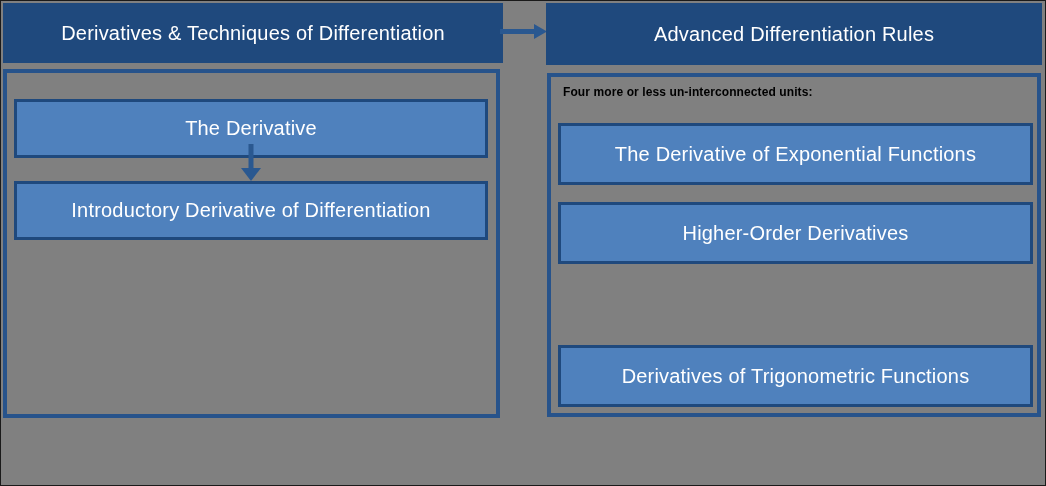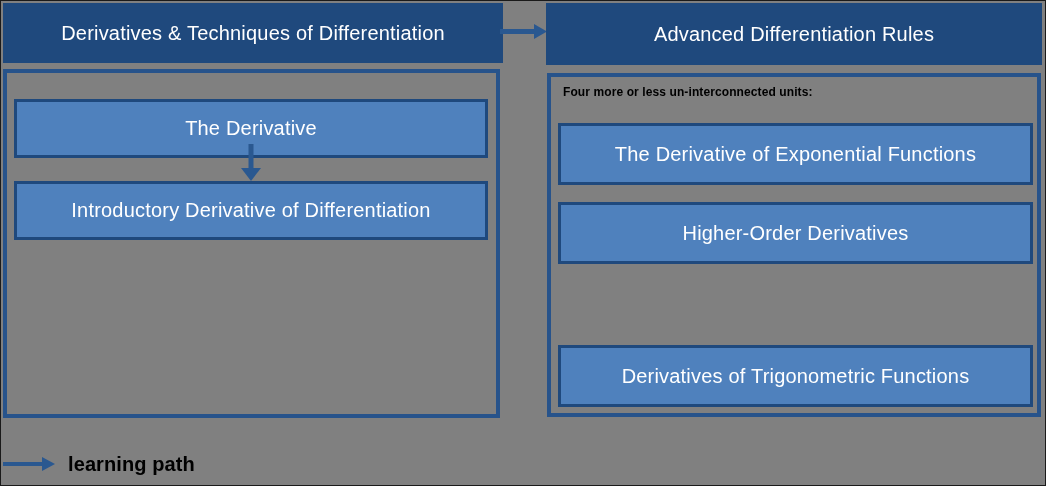--- a/index.html
+++ b/index.html
@@ -116,21 +116,14 @@
 
   <div class="units-note">Four more or less un-interconnected units:</div>
 
   <div class="unit-box box-r box-r1">The Derivative of Exponential Functions</div>
 
   <div class="unit-box box-r box-r2">Higher-Order Derivatives</div>
 
 
   <div class="unit-box box-r box-r4">Derivatives of Trigonometric Functions</div>
 
-  <div class="legend">
-    <svg class="arrow-inline" width="52" height="16" viewBox="0 0 52 16" aria-hidden="true">
-      <rect x="0" y="6" width="40" height="4" fill="currentColor"></rect>
-      <polygon points="39,1 39,15 52,8" fill="currentColor"></polygon>
-    </svg>
-    <span class="legend-label">learning path</span>
-  </div>
 
 </div>
 
 </body></html>

